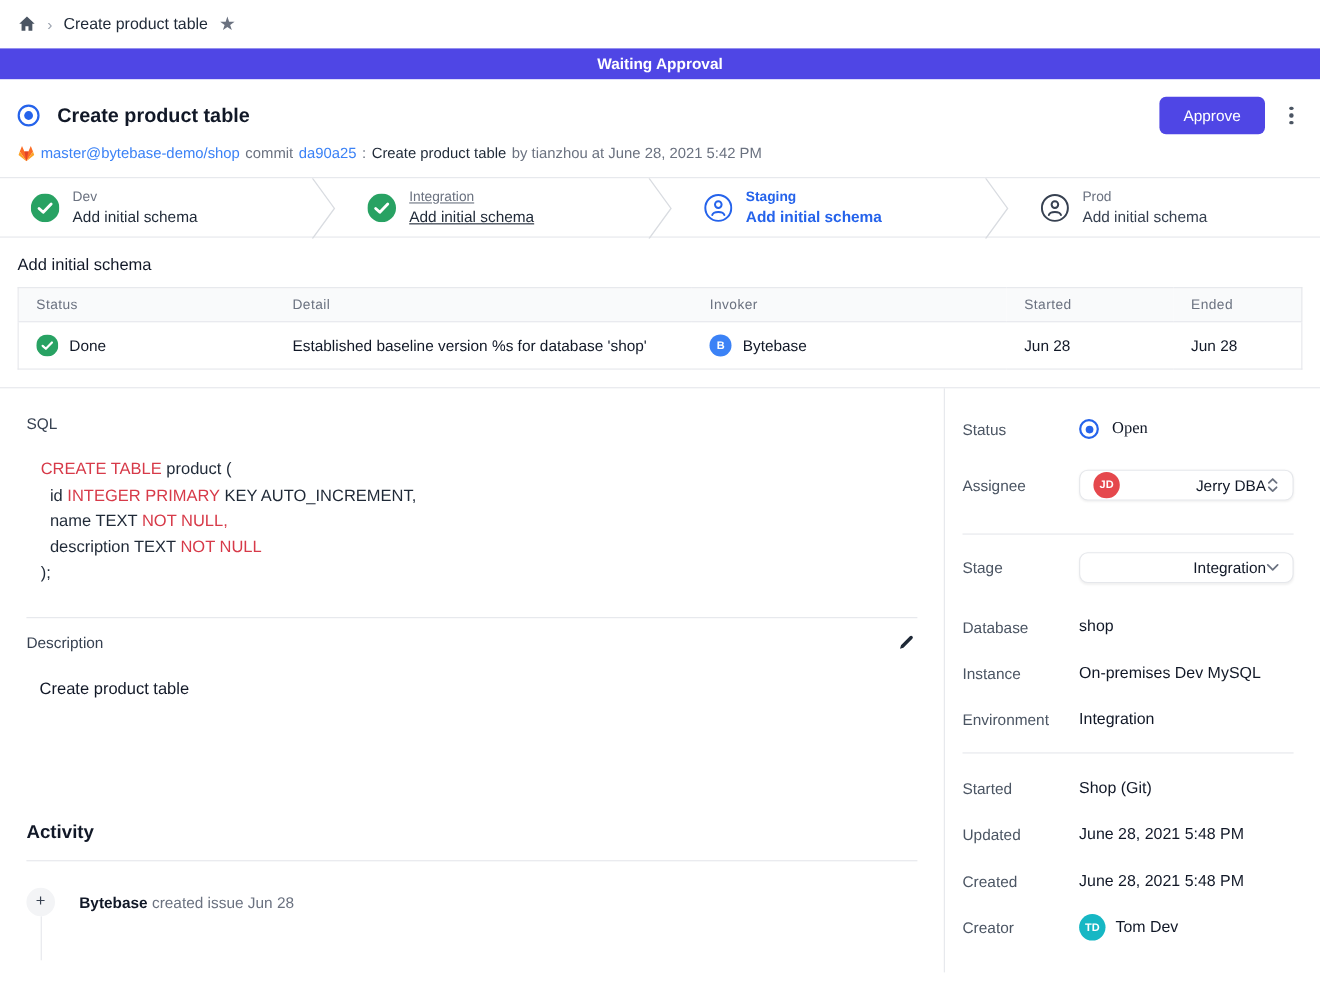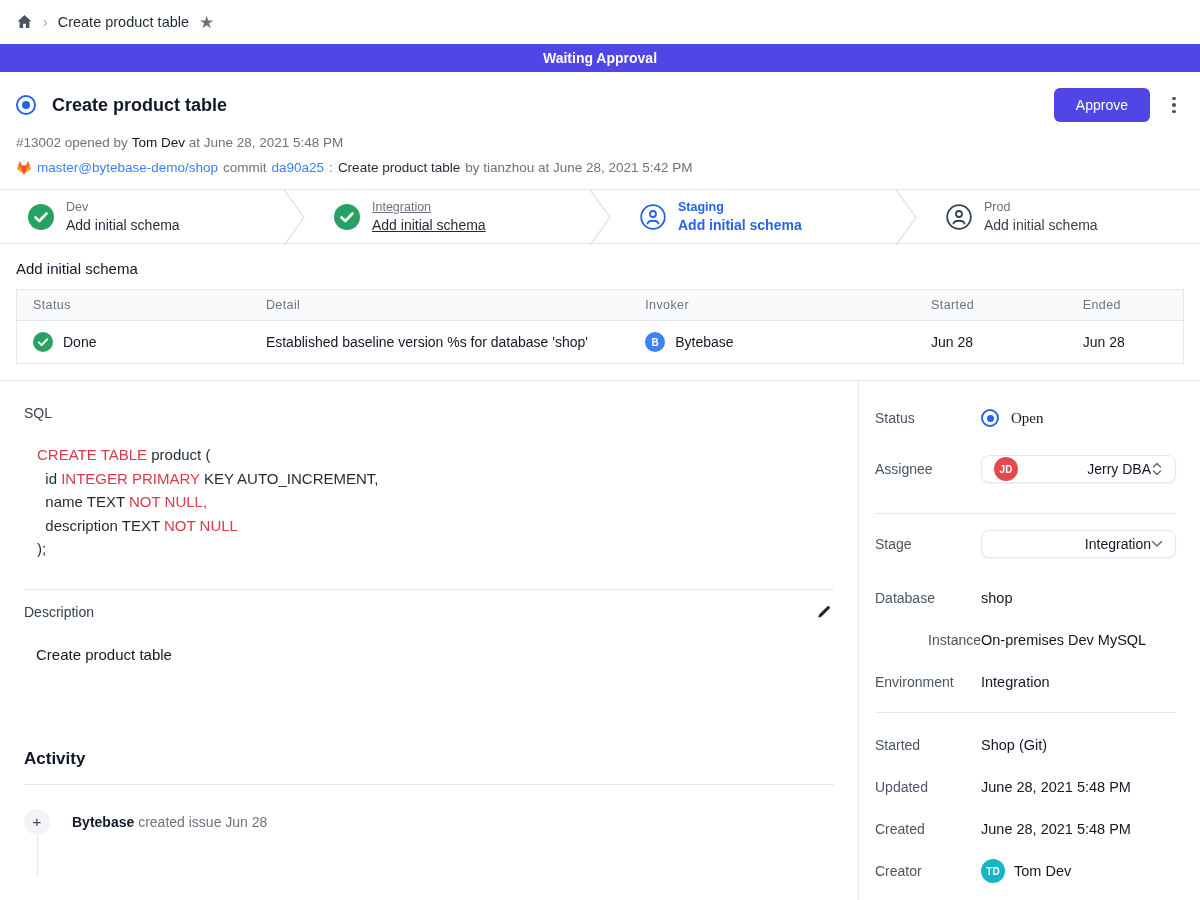--- a/index.html
+++ b/index.html
@@ -74,21 +74,21 @@
   .sql-code { margin-top:22px; padding-left:13px; font-size:15px; line-height:23.5px;
     white-space:pre-wrap; color:#1f2937; }
   .sql-code .kw { color:#d73a49; }
 
   .left-divider { border:none; border-top:1px solid #e5e7eb; margin-top:28px; }
   .desc-row { margin-top:12px; display:flex; align-items:center; justify-content:space-between; }
   .desc-label { font-size:14px; color:#374151; }
   .edit-btn { cursor:pointer; display:flex; padding:2px; }
   .desc-text { margin-top:24px; padding-left:12px; font-size:15px; color:#111827; }
 
-  .activity-heading { margin-top:86px; font-size:17px; font-weight:700; color:#111827; }
+  .activity-heading { margin-top:112px; font-size:17px; font-weight:700; color:#111827; }
   .activity-divider { border:none; border-top:1px solid #e5e7eb; margin-top:15px; }
   .activity-item { margin-top:24px; display:flex; align-items:center; position:relative; }
   .plus-badge { width:26px; height:26px; border-radius:50%; background:#f3f4f6; color:#374151;
     font-size:15px; display:flex; align-items:center; justify-content:center; z-index:1; }
   .timeline { position:absolute; left:12.5px; top:26px; width:1.5px; height:40px; background:#e5e7eb; }
   .activity-text { margin-left:22px; font-size:14px; color:#6b7280; }
   .activity-text .actor { color:#111827; font-weight:700; }
 
   
   .side-row { display:flex; align-items:center; }
@@ -127,25 +127,20 @@
   <div class="head-row1">
     <span class="radio-icon"></span>
     <span class="issue-title">Create product table</span>
     <span class="head-spacer"></span>
     <button class="approve-btn">Approve</button>
     <span class="kebab">
         <i></i>
         <i></i>
         <i></i>
       </span>
-  </div>
-  <div class="head-row2">
-    <span>#13002 opened by</span>
-    <span class="author">Tom Dev</span>
-    <span>at June 28, 2021 5:48 PM</span>
   </div>
   <div class="head-row3">
     <svg width="16" height="15" viewBox="0 0 16 15">
       <polygon points="8,14.5 2,5.8 4,0.8 6.2,5.8 9.8,5.8 12,0.8 14,5.8" fill="#fc6d26"></polygon>
       <polygon points="8,14.5 6.2,5.8 9.8,5.8" fill="#e24329"></polygon>
       <polygon points="8,14.5 2,5.8 0.9,8.9" fill="#fca326"></polygon>
       <polygon points="8,14.5 14,5.8 15.1,8.9" fill="#fca326"></polygon>
     </svg>
     <a class="link-blue">master@bytebase-demo/shop</a>
     <span>commit</span>
@@ -305,21 +300,21 @@
         <svg width="12" height="8" viewBox="0 0 12 8">
           <polyline points="1.5,1.5 6,6 10.5,1.5" fill="none" stroke="#6b7280" stroke-width="1.6" stroke-linecap="round" stroke-linejoin="round"></polyline>
           </svg>
       </span>
     </div>
 
     <div class="side-row" style="margin-top:32px;">
       <span class="side-label">Database</span>
       <span class="side-value">shop</span>
     </div>
-    <div class="side-row" style="margin-top:26px;text-align:right;">
+    <div class="side-row" style="margin-top:26px;">
       <span class="side-label">Instance</span>
       <span class="side-value">On-premises Dev MySQL</span>
     </div>
     <div class="side-row" style="margin-top:26px;">
       <span class="side-label">Environment</span>
       <span class="side-value">Integration</span>
     </div>
 
     <hr class="side-divider" style="margin-top:22px;">
 

